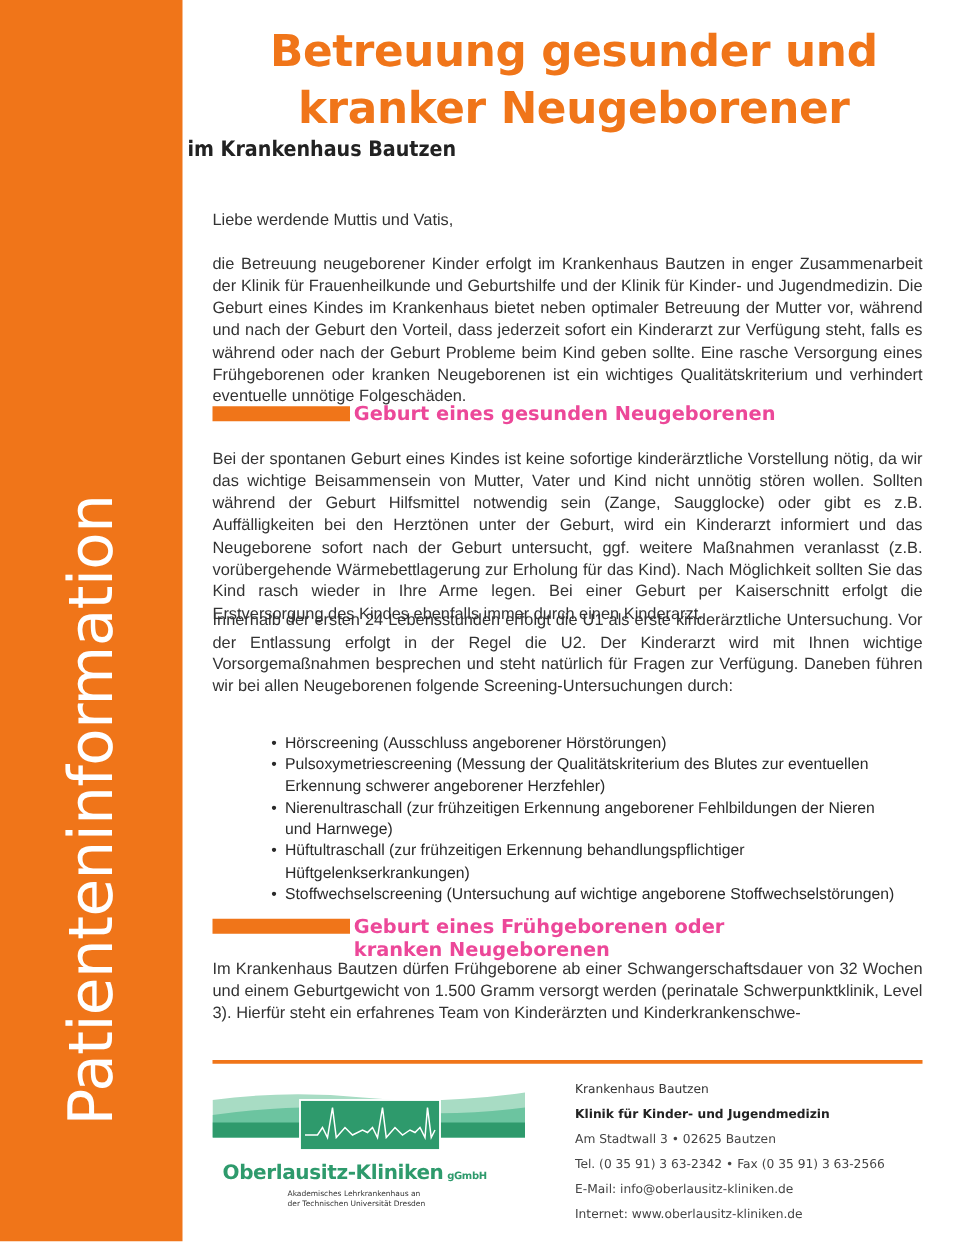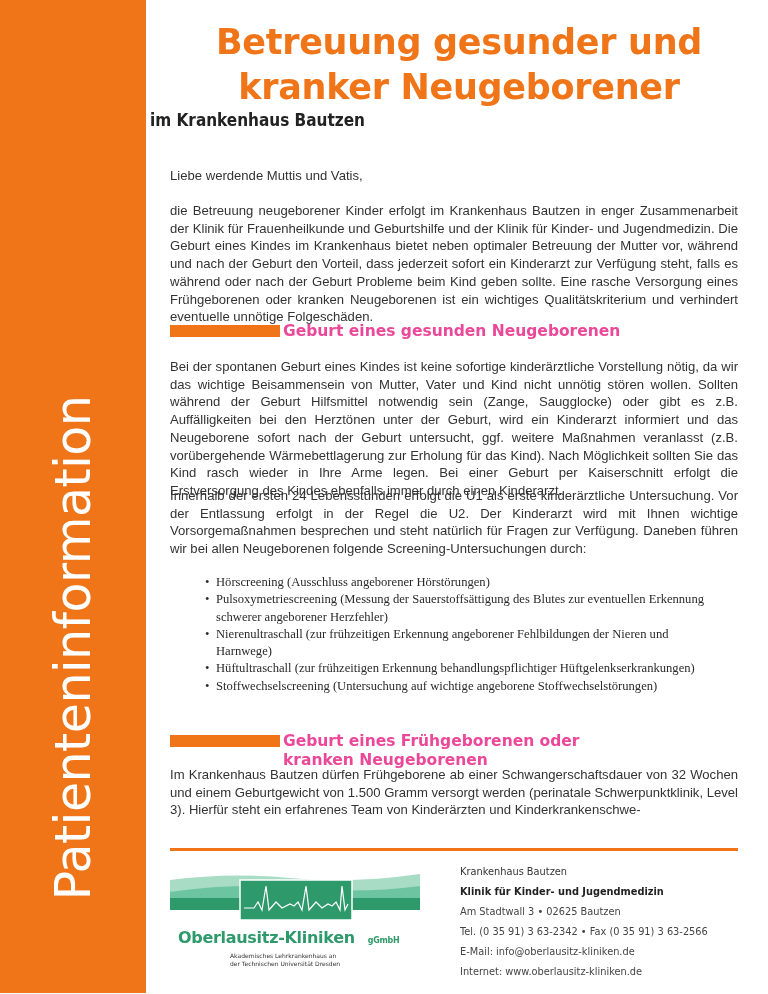--- a/index.html
+++ b/index.html
@@ -43,34 +43,34 @@
     }
     .section-bar { width: 110px; height: 12px; background: #f07519; margin-top: 3px; margin-right: 3px; }
     .section-title {
       font-family: "DejaVu Sans", sans-serif; font-weight: bold; font-size: 15.5px;
       line-height: 19px; color: #ec4899;
     }
     .sh1 { top: 322px; }
     .sh2 { top: 732px; }
     .bullets {
       position: absolute; left: 205px; top: 574px; width: 500px;
-      font-family: Liberation Serif, serif; font-size: 12.6px; line-height: 17.3px; color: #2a2a2a;
-      margin: 0; padding: 0; list-style: none;
+      font-family: Liberation Sans, sans-serif; font-size: 12.6px; line-height: 17.3px; color: #2a2a2a;
+      margin: 12px; padding: 0; list-style: none;
     }
     .bullets li { padding-left: 11px; text-indent: -11px; }
     .bullets li::before { content: "\2022"; display: inline-block; width: 11px; text-indent: 0; }
     .divider {
       position: absolute; left: 170px; top: 848px; width: 568px; height: 3px; background: #f07519;
     }
     .logo { position: absolute; left: 170px; top: 870px; width: 250px; height: 105px; }
     .logo-name {
       position: absolute; left: 8px; top: 58px; font-family: "DejaVu Sans", sans-serif;
       font-weight: bold; font-size: 16px; color: #2e9a6c; white-space: nowrap; letter-spacing: -0.3px;
     }
-    .logo-name .ggmbh { font-size: 8px; font-weight: bold; margin-left: 13px; }
+    .logo-name .ggmbh { font-size: 8px; font-weight: bold; margin-left: 3px; }
     .logo-sub {
       position: absolute; left: 60px; top: 82px; font-family: "DejaVu Sans", sans-serif;
       font-size: 6px; line-height: 8px; color: #333; white-space: nowrap;
     }
     .contact {
       position: absolute; left: 460px; top: 862px; font-family: "DejaVu Sans", sans-serif;
       font-size: 9.8px; line-height: 20px; color: #444;
     }
     .contact .c-name { color: #333; }
     .contact .c-clinic { font-weight: bold; color: #222; }
@@ -94,21 +94,21 @@
 <div class="section-head sh1">
   <div class="section-bar"></div>
   <div class="section-title">Geburt eines gesunden Neugeborenen</div>
 </div>
 
 <div class="body-text p1">Bei der spontanen Geburt eines Kindes ist keine sofortige kinderärztliche Vorstellung nötig, da wir das wichtige Beisammensein von Mutter, Vater und Kind nicht unnötig stören wollen. Sollten während der Geburt Hilfsmittel notwendig sein (Zange, Saugglocke) oder gibt es z.B. Auffälligkeiten bei den Herztönen unter der Geburt, wird ein Kinderarzt informiert und das Neugeborene sofort nach der Geburt untersucht, ggf. weitere Maßnahmen veranlasst (z.B. vorübergehende Wärmebettlagerung zur Erholung für das Kind). Nach Möglichkeit sollten Sie das Kind rasch wieder in Ihre Arme legen. Bei einer Geburt per Kaiserschnitt erfolgt die Erstversorgung des Kindes ebenfalls immer durch einen Kinderarzt.</div>
 <div class="body-text p2">Innerhalb der ersten 24 Lebensstunden erfolgt die U1 als erste kinderärztliche Untersuchung. Vor der Entlassung erfolgt in der Regel die U2. Der Kinderarzt wird mit Ihnen wichtige Vorsorgemaßnahmen besprechen und steht natürlich für Fragen zur Verfügung. Daneben führen wir bei allen Neugeborenen folgende Screening-Untersuchungen durch:</div>
 
 <ul class="bullets">
   <li>Hörscreening (Ausschluss angeborener Hörstörungen)</li>
-  <li>Pulsoxymetriescreening (Messung der Sauerstoffsättigung des Blutes zur eventuellen Erkennung schwerer angeborener Herzfehler)</li>
+  <li>Pulsoxymetriescreening (Messung der Qualitätskriterium des Blutes zur eventuellen Erkennung schwerer angeborener Herzfehler)</li>
   <li>Nierenultraschall (zur frühzeitigen Erkennung angeborener Fehlbildungen der Nieren und Harnwege)</li>
   <li>Hüftultraschall (zur frühzeitigen Erkennung behandlungspflichtiger Hüftgelenkserkrankungen)</li>
   <li>Stoffwechselscreening (Untersuchung auf wichtige angeborene Stoffwechselstörungen)</li>
 </ul>
 
 <div class="section-head sh2">
   <div class="section-bar"></div>
   <div class="section-title">
     <div>Geburt eines Frühgeborenen oder</div>
     <div>kranken Neugeborenen</div>

